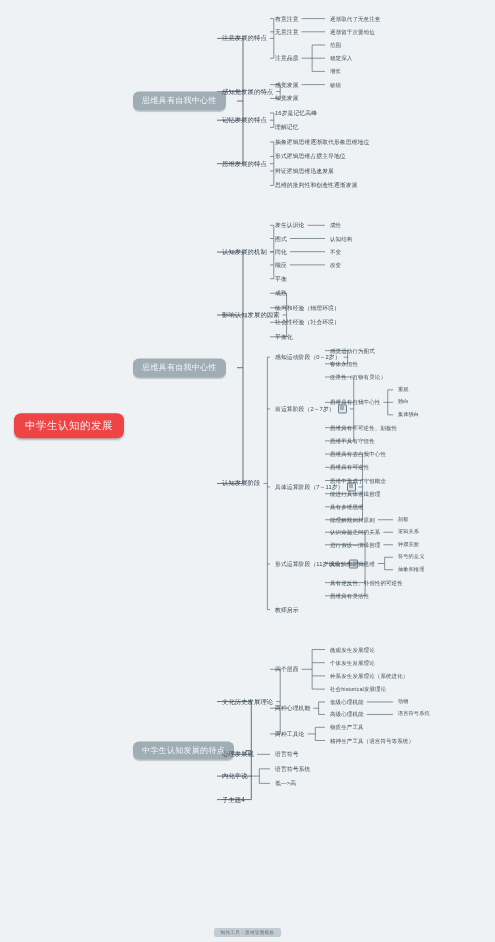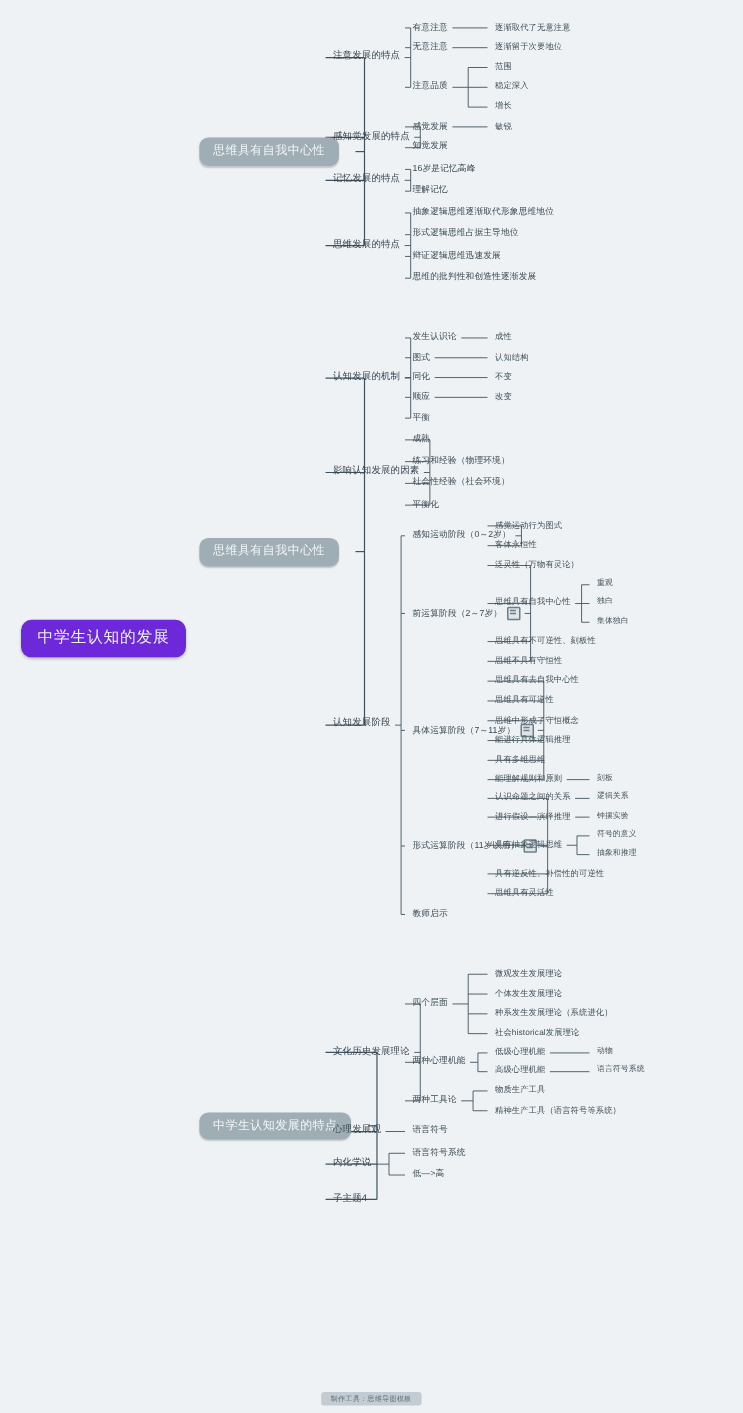--- a/index.html
+++ b/index.html
@@ -16,21 +16,21 @@
   .node{
     position:absolute;
     white-space:nowrap;
     color:#2e3b45;
     line-height:1.1;
     transform:translateY(-50%);
   }
 
   
   .root{
-    background:#6d28d9;
+    background:#ef4444;
     color:#eaf1f6;
     border-radius:7px;
     padding:7px 11px;
     font-size:10.5px;
     letter-spacing:.5px;
     box-shadow:0 1px 2px rgba(0,0,0,.25);
   }
   
   .lvl1{
     background:#9fadb5;

